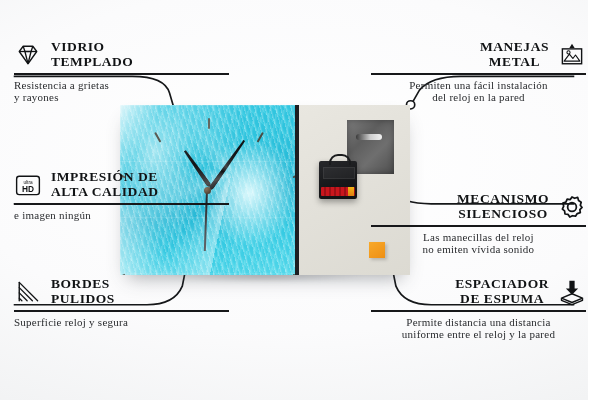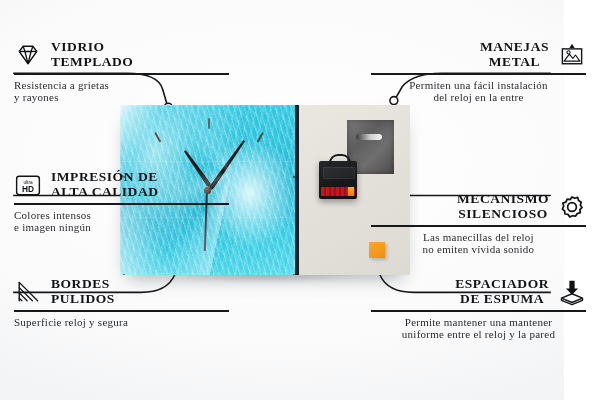--- a/index.html
+++ b/index.html
@@ -5,20 +5,21 @@
   html,body{margin:0;padding:0;}
   body{
     width:600px;height:400px;overflow:hidden;
     font-family:"Liberation Serif",serif;
     background:#ffffff;
   }
   .stage{
     position:relative;width:564px;height:400px;
     background:
       radial-gradient(120% 90% at 50% 40%, #ffffff 0%, #fbfbfc 48%, #f2f3f4 78%, #e9eaec 100%);
+    padding-left: 24px;
   }
 
   
   .product{
     position:absolute;left:120px;top:105px;width:290px;height:170px;
     display:flex;
     box-shadow:0 10px 18px -8px rgba(60,65,72,.45);
   }
   .face{
     position:relative;width:175px;height:170px;overflow:hidden;
@@ -260,21 +261,20 @@
           <text x="16" y="15" text-anchor="middle" font-family="Liberation Sans, sans-serif" font-size="5.4" fill="#111315">ultra</text>
           <text x="16" y="24" text-anchor="middle" font-family="Liberation Sans, sans-serif" font-size="9.5" font-weight="bold" fill="#111315">HD</text>
         </svg>
       </span>
       <div>
         <div class="title">IMPRESIÓN DE</div>
         <div class="title">ALTA CALIDAD</div>
       </div>
     </div>
     <div class="rule"></div>
-    <div class="desc">Colores intensos</div>
     <div class="desc">e imagen ningún</div>
   </div>
 
   <div class="callout left c-bl">
     <div class="head">
       <span class="ico">
         <svg viewBox="0 0 32 32">
             <g stroke="#111315" stroke-width="1.5" stroke-linecap="round">
           <path d="M6 5 L27 26"></path>
               <path d="M6 11 L21 26"></path>
@@ -303,21 +303,21 @@
           <circle cx="12" cy="13" r="1.8" fill="none" stroke="#111315" stroke-width="1.2"></circle>
         </svg>
       </span>
       <div>
         <div class="title">MANEJAS</div>
         <div class="title">METAL</div>
       </div>
     </div>
     <div class="rule"></div>
     <div class="desc">Permiten una fácil instalación</div>
-    <div class="desc">del reloj en la entre</div>
+    <div class="desc">del reloj en la pared</div>
   </div>
 
   <div class="callout right c-mr">
     <div class="head">
       <span class="ico">
         <svg viewBox="0 0 32 32">
             <g fill="none" stroke="#111315" stroke-width="2" stroke-linecap="round" stroke-linejoin="round">
           <path d="M16 4.5 L19 6 L22.5 5 L23.5 8.5 L26.5 10.5 L25.5 14 L27.5 16.5 L25 19 L25.5 22.5 L22 23.5 L20 26.5 L16.5 26 L13.5 27.5 L11.5 24.5 L8 24 L7.5 20.5 L5 18.5 L6.5 15 L5.5 11.5 L9 10.5 L10.5 7 L14 7.5 Z"></path>
           <circle cx="16" cy="16" r="5"></circle>
         </g>
@@ -341,17 +341,17 @@
           <path d="M16 18 L28 23 L16 28 L4 23 Z" fill="none" stroke="#111315" stroke-width="1.6" stroke-linejoin="round"></path>
           <path d="M4 23 V25.5 L16 30.5 L28 25.5 V23" fill="none" stroke="#111315" stroke-width="1.6" stroke-linejoin="round"></path>
         </svg>
       </span>
       <div>
         <div class="title">ESPACIADOR</div>
         <div class="title">DE ESPUMA</div>
       </div>
     </div>
     <div class="rule"></div>
-    <div class="desc">Permite mantener una mantener</div>
+    <div class="desc">Permite distancia una distancia</div>
     <div class="desc">uniforme entre el reloj y la pared</div>
   </div>
 
 </div>
 
 </body></html>

